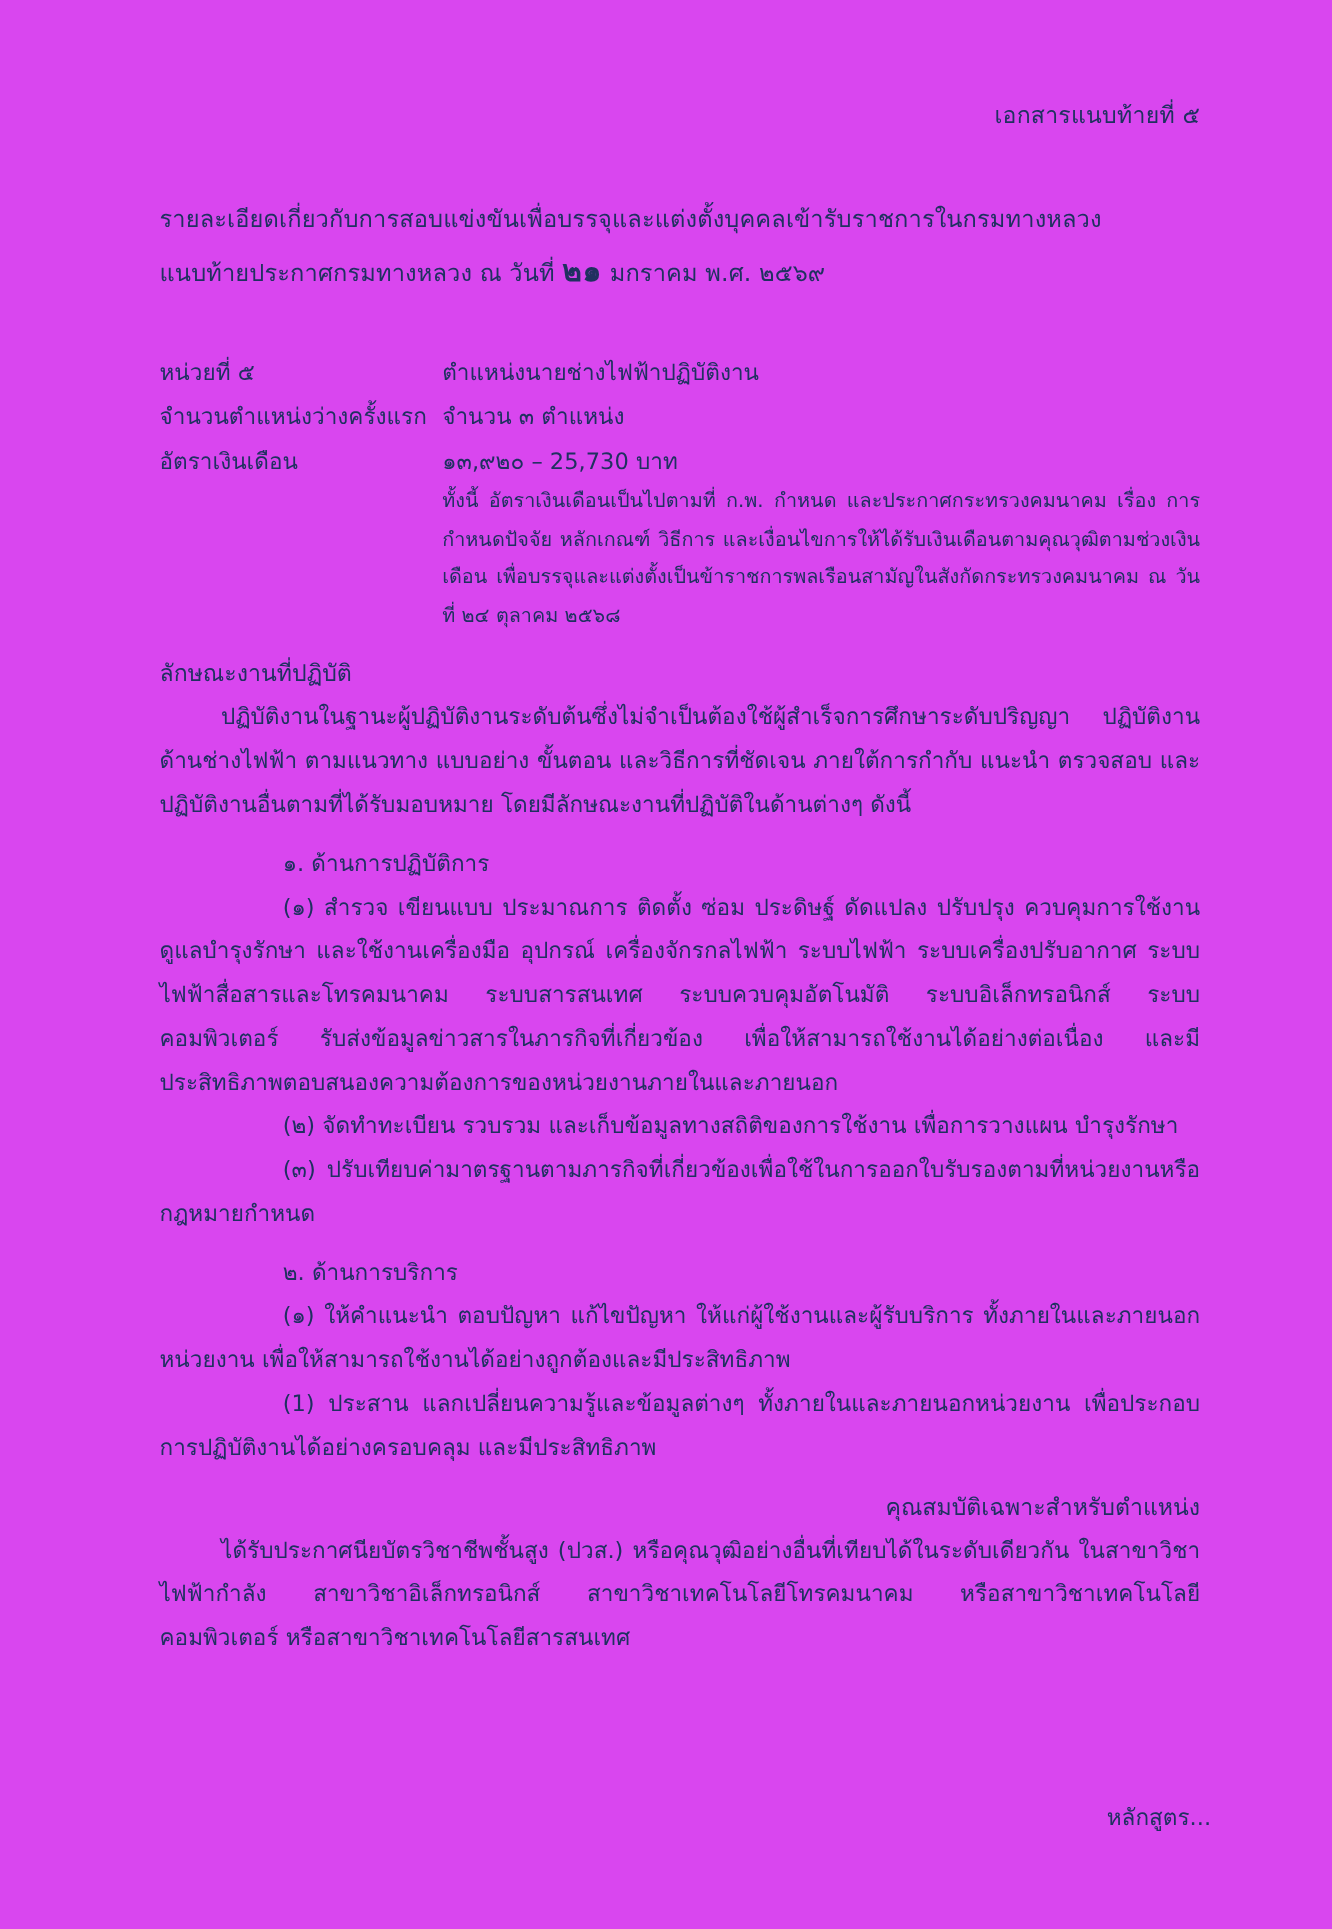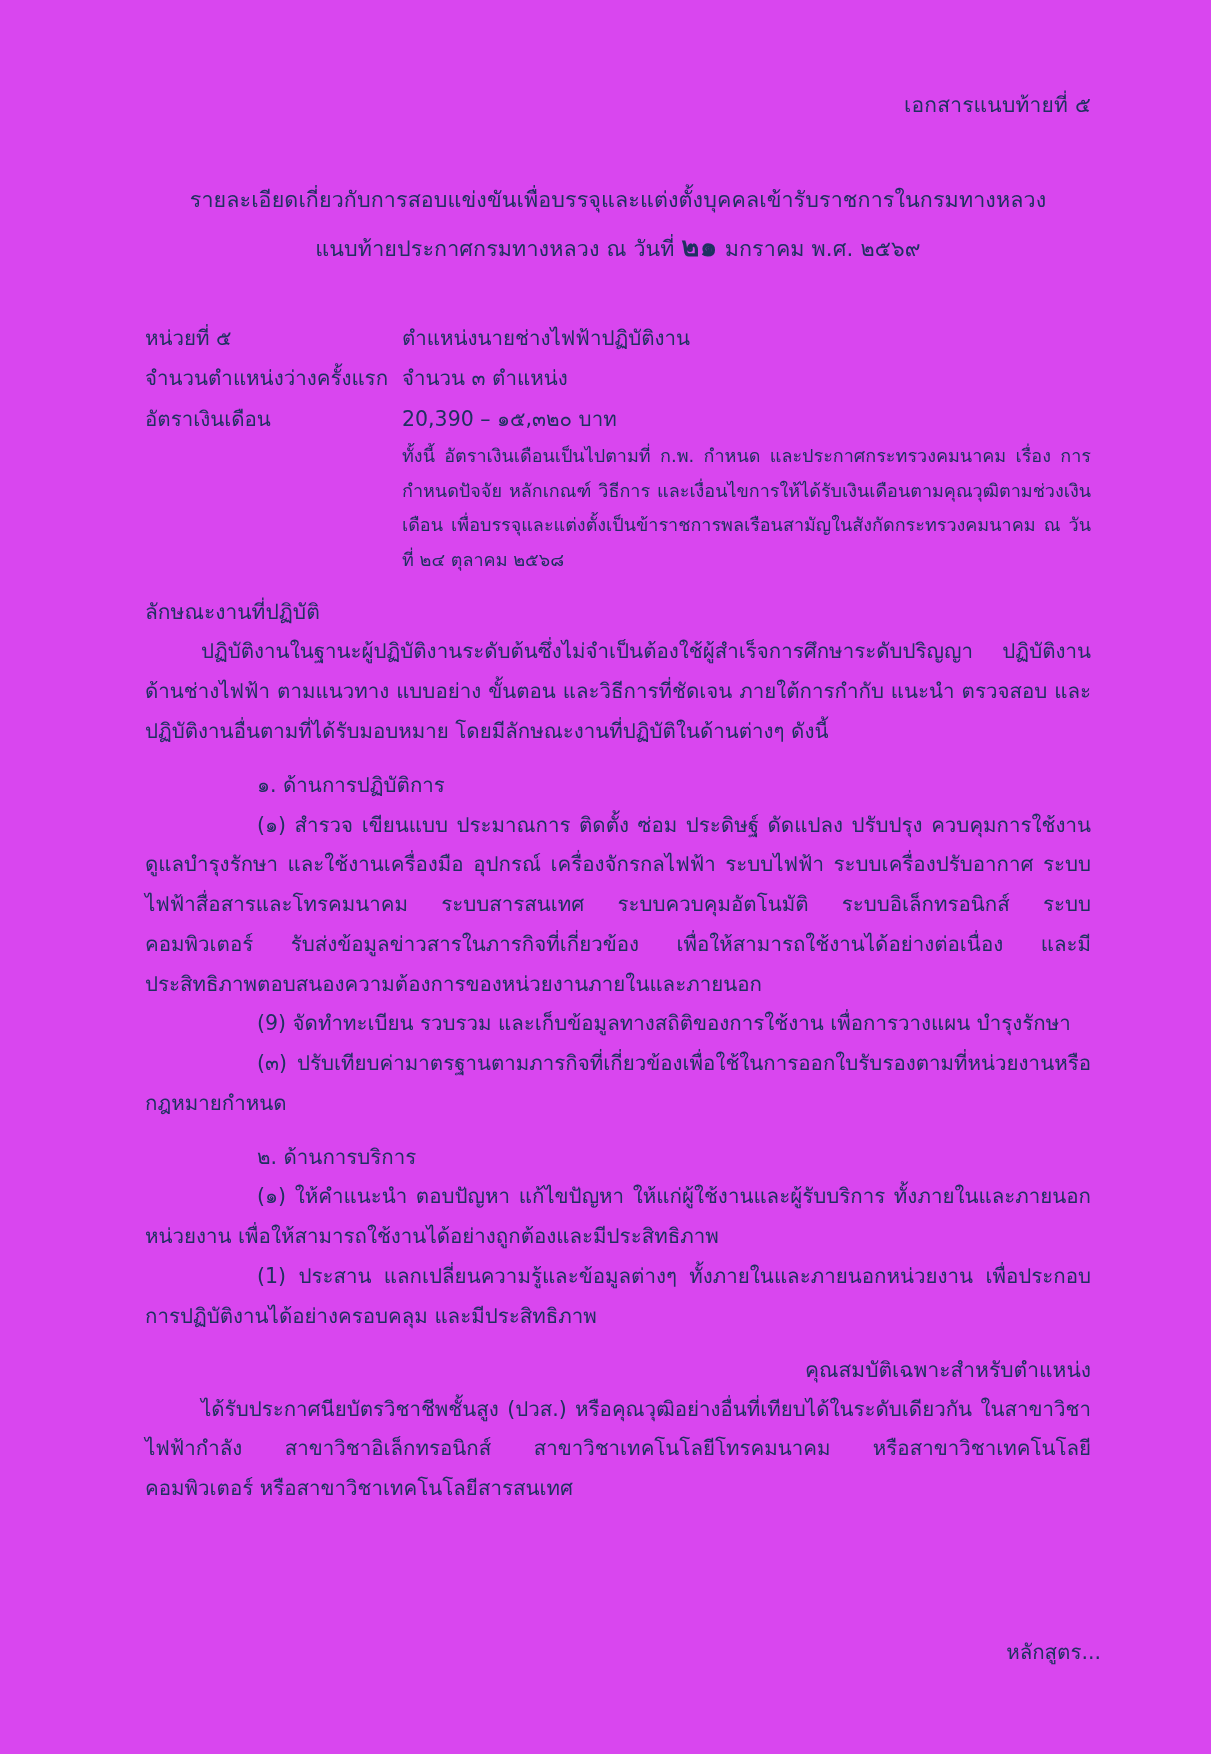--- a/index.html
+++ b/index.html
@@ -22,21 +22,21 @@
     overflow: hidden;
   }
   .doc-tag {
     text-align: right;
     font-size: 21px;
     color: #1f3160;
     margin: 0 0 58px 0;
     letter-spacing: 0.2px;
   }
   .title-block {
-    text-align: center;
+    text-align: left;
     margin: 0 0 44px 0;
   }
   .title-line {
     font-size: 21.5px;
     color: #1f3160;
     line-height: 1.95;
     letter-spacing: 0.1px;
   }
   .title-line .emph {
     font-weight: 700;
@@ -138,37 +138,37 @@
         <tr>
       <td class="label">หน่วยที่ ๕</td>
       <td class="value">ตำแหน่งนายช่างไฟฟ้าปฏิบัติงาน</td>
     </tr>
     <tr>
       <td class="label">จำนวนตำแหน่งว่างครั้งแรก</td>
       <td class="value">จำนวน  ๓  ตำแหน่ง</td>
     </tr>
     <tr>
       <td class="label">อัตราเงินเดือน</td>
-      <td class="value">20,390 – ๑๕,๓๒๐ บาท</td>
+      <td class="value">๑๓,๙๒๐ – 25,730 บาท</td>
     </tr>
     <tr>
       <td class="label"></td>
       <td class="value">
         <div class="note">ทั้งนี้ อัตราเงินเดือนเป็นไปตามที่ ก.พ. กำหนด และประกาศกระทรวงคมนาคม เรื่อง การกำหนดปัจจัย หลักเกณฑ์ วิธีการ และเงื่อนไขการให้ได้รับเงินเดือนตามคุณวุฒิตามช่วงเงินเดือน เพื่อบรรจุและแต่งตั้งเป็นข้าราชการพลเรือนสามัญในสังกัดกระทรวงคมนาคม ณ วันที่ ๒๔ ตุลาคม ๒๕๖๘</div>
       </td>
     </tr>
   </tbody>
     </table>
 
   <div class="section-head">ลักษณะงานที่ปฏิบัติ</div>
   <p class="para indent">ปฏิบัติงานในฐานะผู้ปฏิบัติงานระดับต้นซึ่งไม่จำเป็นต้องใช้ผู้สำเร็จการศึกษาระดับปริญญา ปฏิบัติงานด้านช่างไฟฟ้า ตามแนวทาง แบบอย่าง ขั้นตอน และวิธีการที่ชัดเจน ภายใต้การกำกับ แนะนำ ตรวจสอบ และปฏิบัติงานอื่นตามที่ได้รับมอบหมาย โดยมีลักษณะงานที่ปฏิบัติในด้านต่างๆ ดังนี้</p>
 
   <div class="sub-head">๑. ด้านการปฏิบัติการ</div>
   <p class="item">(๑) สำรวจ เขียนแบบ ประมาณการ ติดตั้ง ซ่อม ประดิษฐ์ ดัดแปลง ปรับปรุง ควบคุมการใช้งาน ดูแลบำรุงรักษา และใช้งานเครื่องมือ อุปกรณ์ เครื่องจักรกลไฟฟ้า ระบบไฟฟ้า ระบบเครื่องปรับอากาศ ระบบไฟฟ้าสื่อสารและโทรคมนาคม ระบบสารสนเทศ ระบบควบคุมอัตโนมัติ ระบบอิเล็กทรอนิกส์ ระบบคอมพิวเตอร์ รับส่งข้อมูลข่าวสารในภารกิจที่เกี่ยวข้อง เพื่อให้สามารถใช้งานได้อย่างต่อเนื่อง และมีประสิทธิภาพตอบสนองความต้องการของหน่วยงานภายในและภายนอก</p>
-  <p class="item">(9) จัดทำทะเบียน รวบรวม และเก็บข้อมูลทางสถิติของการใช้งาน เพื่อการวางแผน บำรุงรักษา</p>
+  <p class="item">(๒) จัดทำทะเบียน รวบรวม และเก็บข้อมูลทางสถิติของการใช้งาน เพื่อการวางแผน บำรุงรักษา</p>
   <p class="item">(๓) ปรับเทียบค่ามาตรฐานตามภารกิจที่เกี่ยวข้องเพื่อใช้ในการออกใบรับรองตามที่หน่วยงานหรือกฎหมายกำหนด</p>
 
   <div class="sub-head">๒. ด้านการบริการ</div>
   <p class="item">(๑) ให้คำแนะนำ ตอบปัญหา แก้ไขปัญหา ให้แก่ผู้ใช้งานและผู้รับบริการ ทั้งภายในและภายนอกหน่วยงาน เพื่อให้สามารถใช้งานได้อย่างถูกต้องและมีประสิทธิภาพ</p>
   <p class="item">(1) ประสาน แลกเปลี่ยนความรู้และข้อมูลต่างๆ ทั้งภายในและภายนอกหน่วยงาน เพื่อประกอบการปฏิบัติงานได้อย่างครอบคลุม และมีประสิทธิภาพ</p>
 
   <div class="section-head gap-top">คุณสมบัติเฉพาะสำหรับตำแหน่ง</div>
   <p class="para indent">ได้รับประกาศนียบัตรวิชาชีพชั้นสูง (ปวส.) หรือคุณวุฒิอย่างอื่นที่เทียบได้ในระดับเดียวกัน ในสาขาวิชาไฟฟ้ากำลัง สาขาวิชาอิเล็กทรอนิกส์ สาขาวิชาเทคโนโลยีโทรคมนาคม หรือสาขาวิชาเทคโนโลยีคอมพิวเตอร์ หรือสาขาวิชาเทคโนโลยีสารสนเทศ</p>
 
   <div class="footer-note">หลักสูตร...</div>

